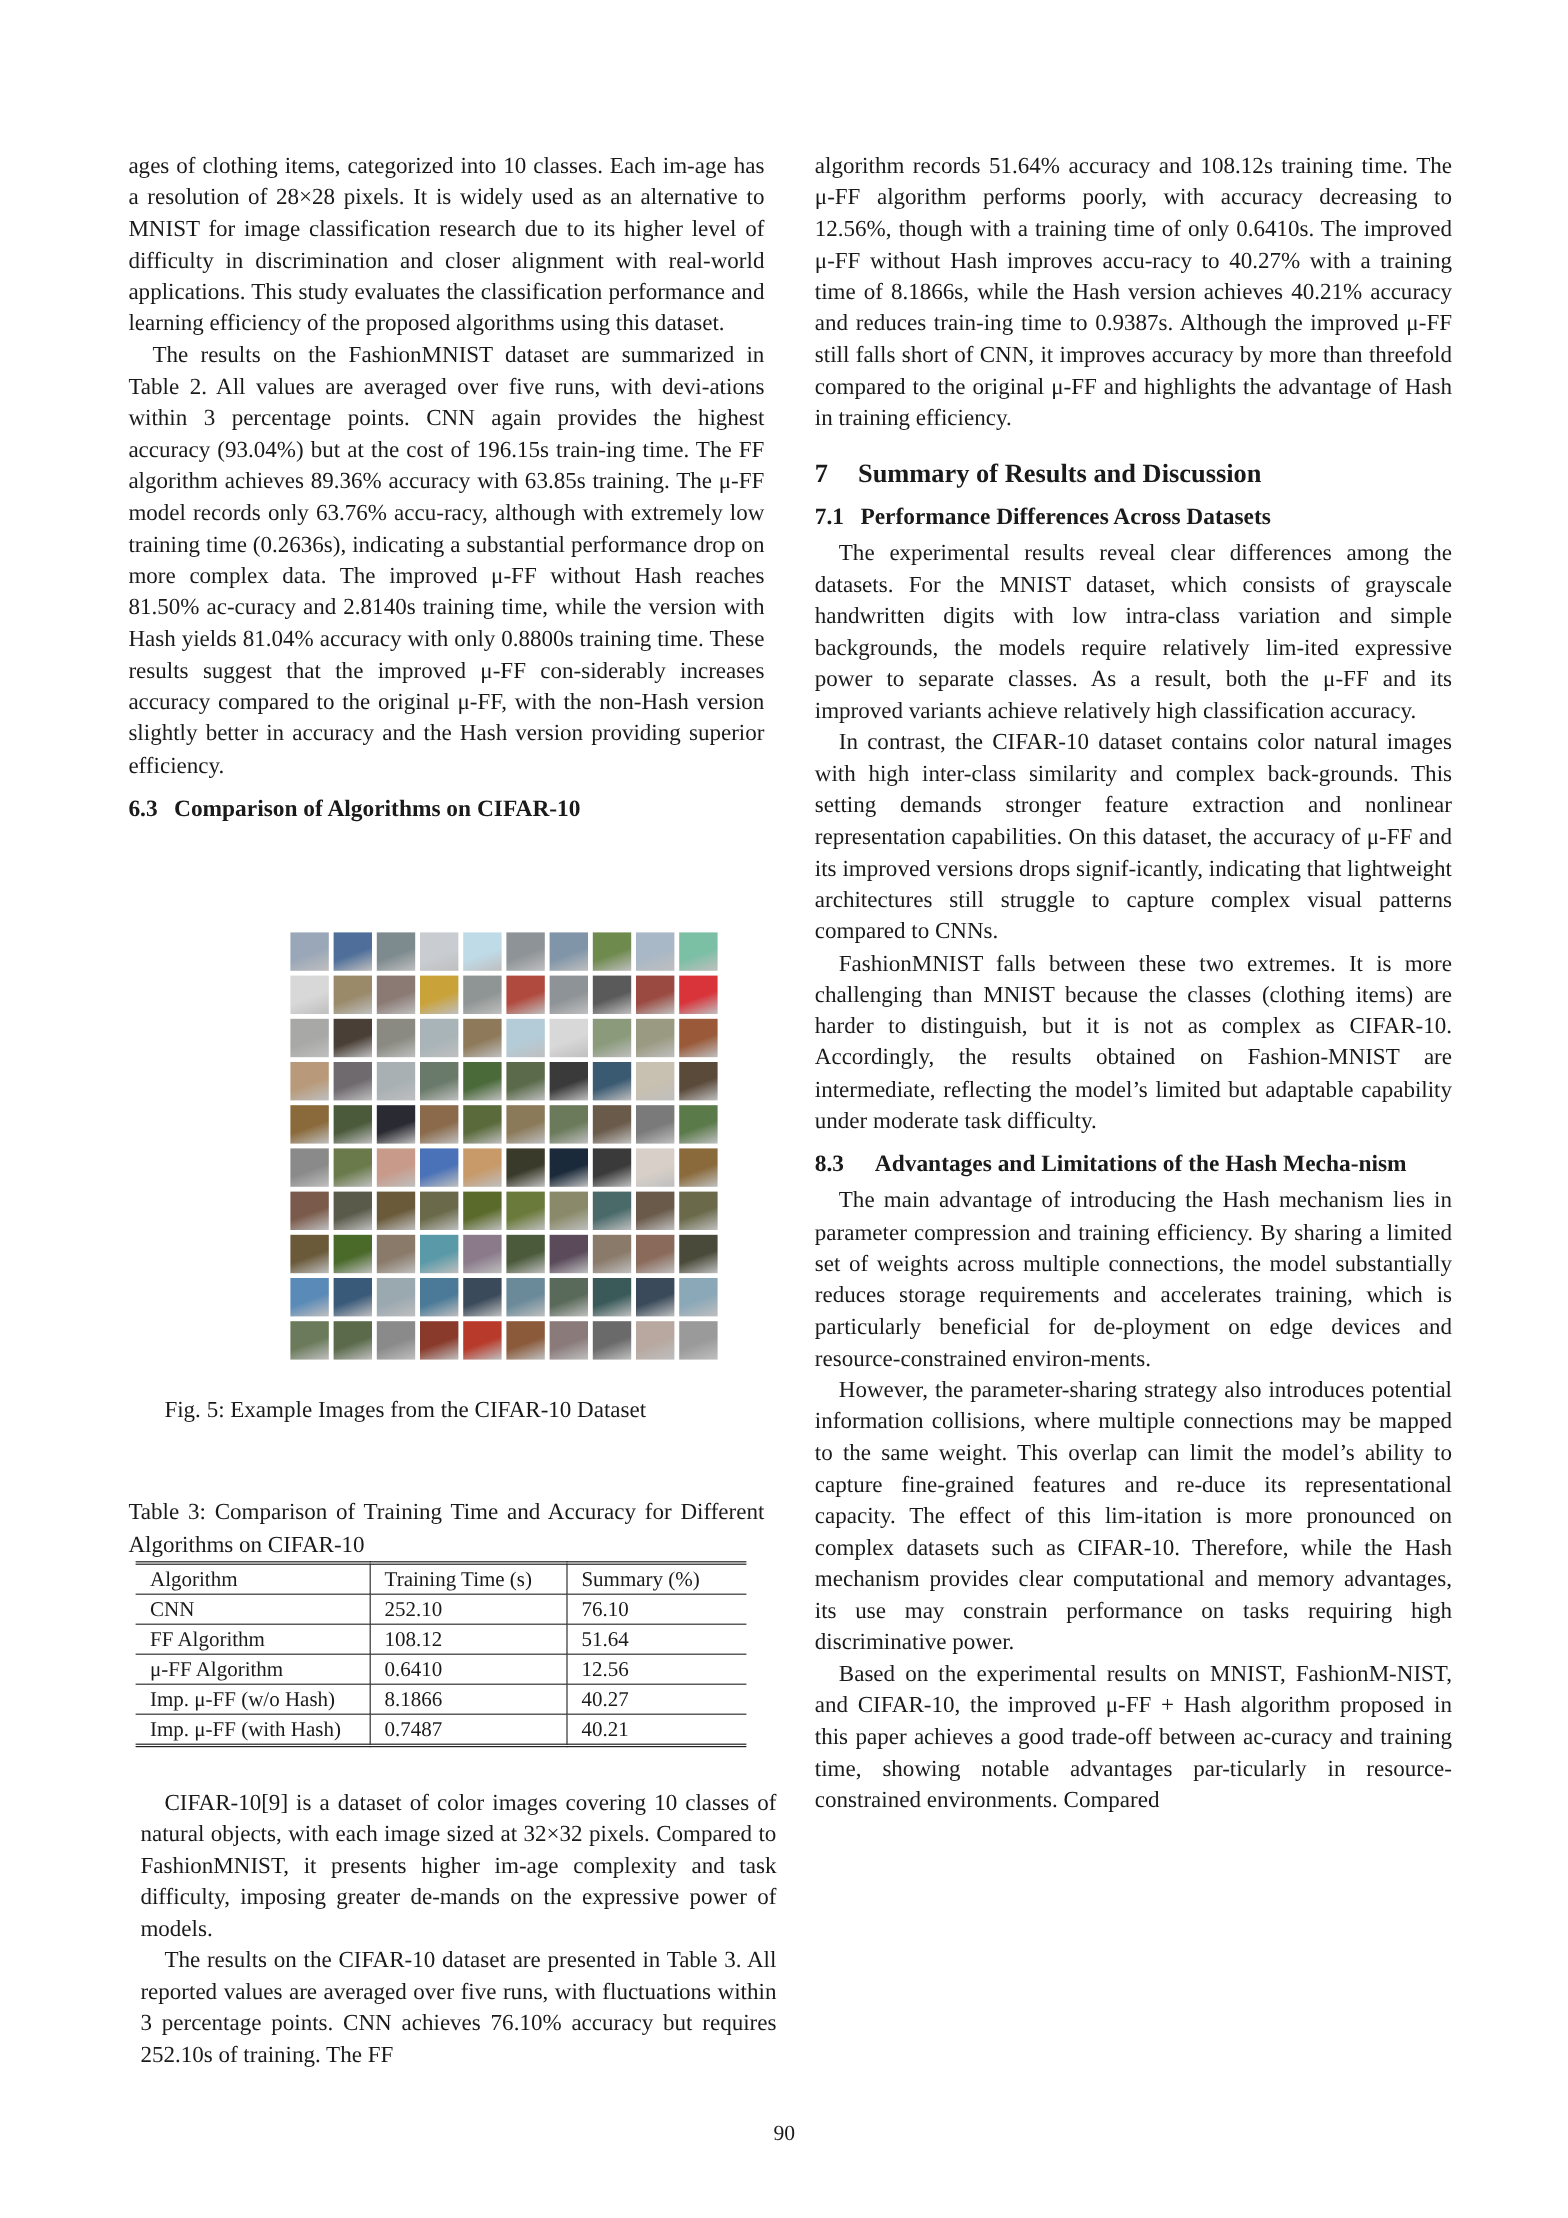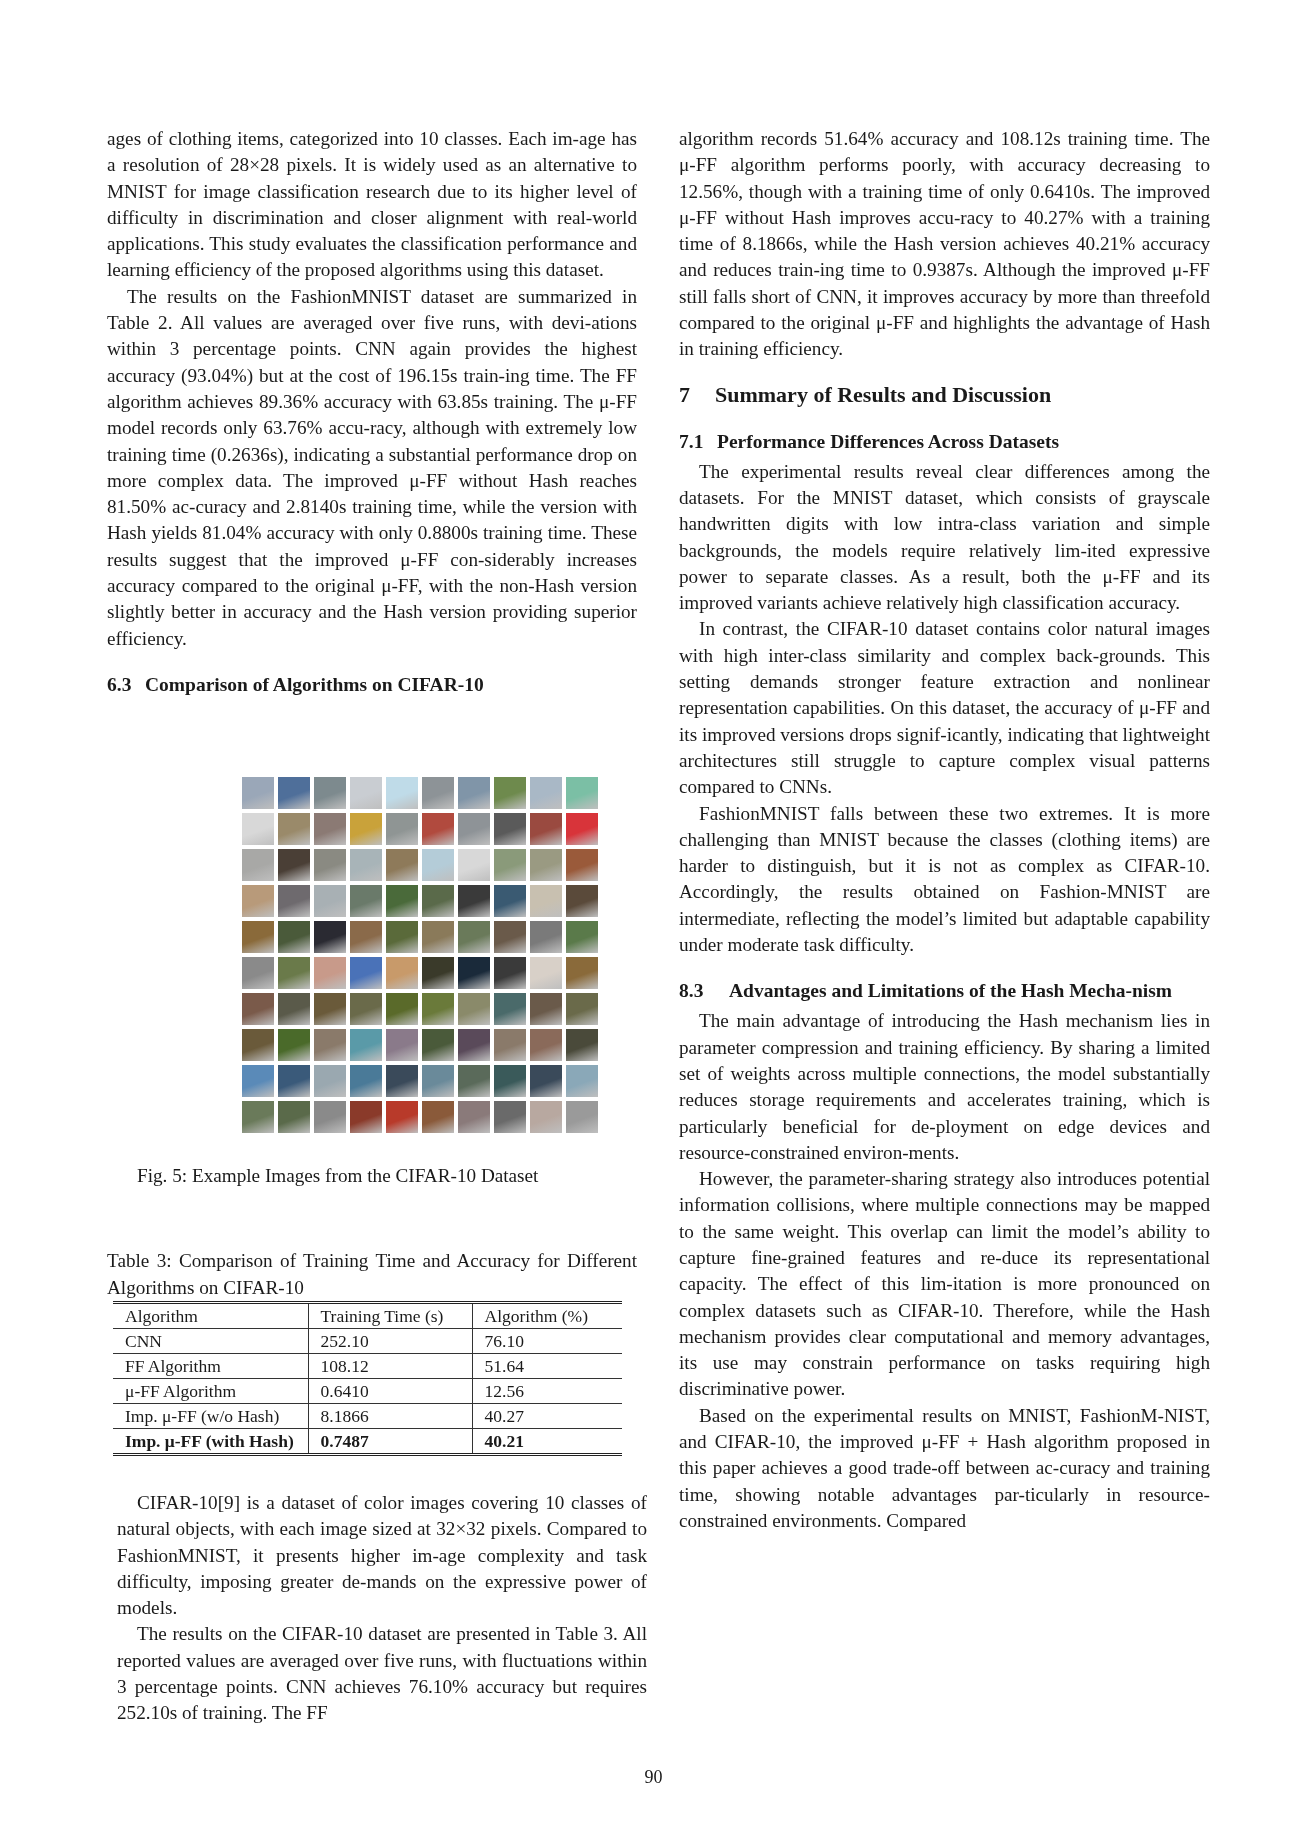--- a/index.html
+++ b/index.html
@@ -4,38 +4,38 @@
 <style>
   * { box-sizing: border-box; margin: 0; padding: 0; }
   html, body { width: 1307px; height: 1848px; background: #ffffff; }
   body { position: relative; font-family: "Liberation Serif", "DejaVu Serif", serif; color: #1a1a1a; overflow: hidden; }
   .col { position: absolute; top: 126px; width: 530px; }
   .col-left { left: 107px; }
   .col-right { left: 679px; width: 531px; }
   p.para { font-size: 19.2px; line-height: 26.3px; text-align: justify; hyphens: manual; }
   p.indent { text-indent: 20px; }
   h2.sec { font-size: 22px; font-weight: bold; margin-top: 18px; margin-bottom: 8px; line-height: 28px; }
-  h3.subsec { font-size: 19.5px; font-weight: bold; margin-top: 20px; margin-bottom: 4px; line-height: 26px; }
+  h3.subsec { font-size: 19.5px; font-weight: bold; margin-top: 10px; margin-bottom: 4px; line-height: 26px; }
   h3.subsec .num, h2.sec .num { display: inline-block; width: 38px; }
   h2.sec .num { width: 36px; }
   h3.subsec.wrap { padding-left: 50px; text-indent: -50px; }
   h3.subsec.wrap .num { width: 50px; text-indent: 0; }
 
   .figure { position: absolute; left: 107px; top: 770px; width: 530px; height: 380px; }
   .fig-labels { position: absolute; left: 32px; top: 9px; }
   .fig-label { font-family: "DejaVu Sans", "Liberation Sans", sans-serif; font-weight: bold; font-size: 16px; height: 36px; line-height: 16px; color: #111; }
   .fig-grid { position: absolute; left: 135px; top: 7px; display: grid; grid-template-columns: repeat(10, 32px); grid-auto-rows: 32px; column-gap: 4px; row-gap: 4px; }
   .thumb { width: 32px; height: 32px; }
   .fig-caption { position: absolute; left: 107px; top: 1163px; width: 530px; padding-left: 30px; font-size: 19.2px; line-height: 26px; }
 
   .tbl-caption { position: absolute; left: 107px; top: 1248px; width: 530px; font-size: 19.2px; line-height: 26.5px; text-align: justify; }
   .table-wrap { position: absolute; left: 113px; top: 1301px; width: 509px; }
   table.results { width: 100%; border-collapse: collapse; font-size: 17.5px; border-top: 3px double #222; border-bottom: 3px double #222; }
   table.results td, table.results th { font-weight: normal; text-align: left; padding: 0 12px; height: 25px; line-height: 24px; border-bottom: 1px solid #333; }
-  table.results tr:last-child td { border-bottom: none; font-weight: bold; }
+  table.results tr:last-child td { border-bottom: none; }
   table.results td:nth-child(1), table.results th:nth-child(1) { width: 195px; border-right: 1px solid #333; }
   table.results td:nth-child(2), table.results th:nth-child(2) { width: 164px; border-right: 1px solid #333; }
 
   .col-left-bottom { position: absolute; left: 117px; top: 1490px; width: 530px; }
 
   .page-number { position: absolute; left: 0; width: 1307px; top: 1767px; text-align: center; font-size: 18px; }
 </style>
 </head>
 <body>
 
@@ -153,21 +153,21 @@
 </div>
 <div class="fig-caption">Fig. 5: Example Images from the CIFAR-10 Dataset</div>
 
 <div class="tbl-caption">Table 3: Comparison of Training Time and Accuracy for Different Algorithms on CIFAR-10</div>
 <div class="table-wrap">
   <table class="results">
     <thead>
       <tr>
         <th>Algorithm</th>
         <th>Training Time (s)</th>
-        <th>Algorithm (%)</th>
+        <th>Summary (%)</th>
       </tr>
     </thead>
     <tbody>
       <tr>
         <td>CNN</td>
         <td>252.10</td>
         <td>76.10</td>
       </tr>
       <tr>
         <td>FF Algorithm</td>

